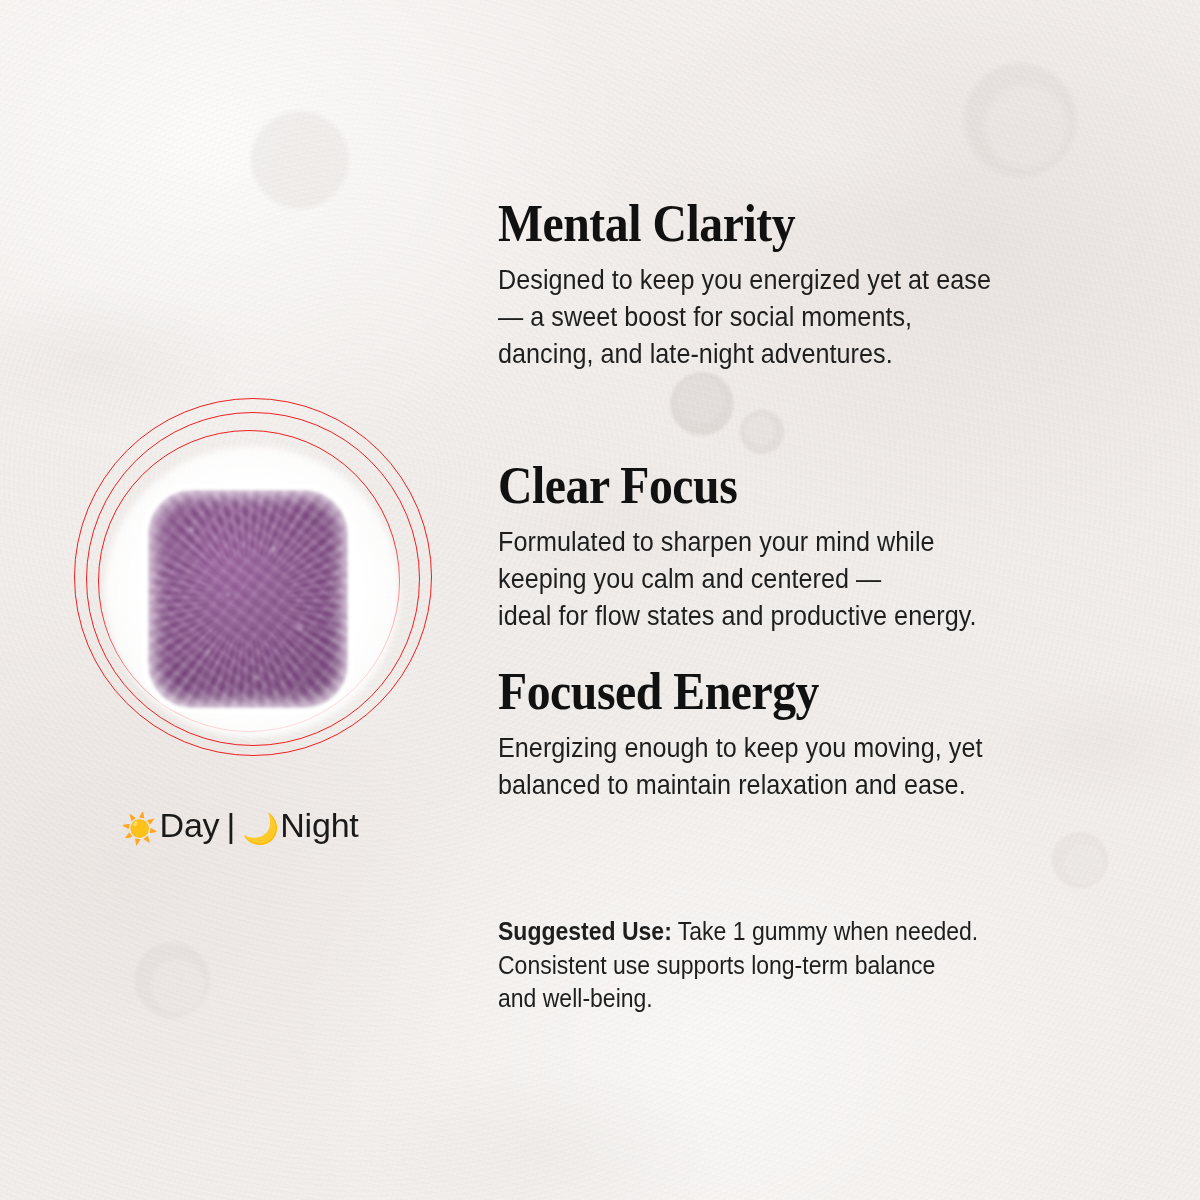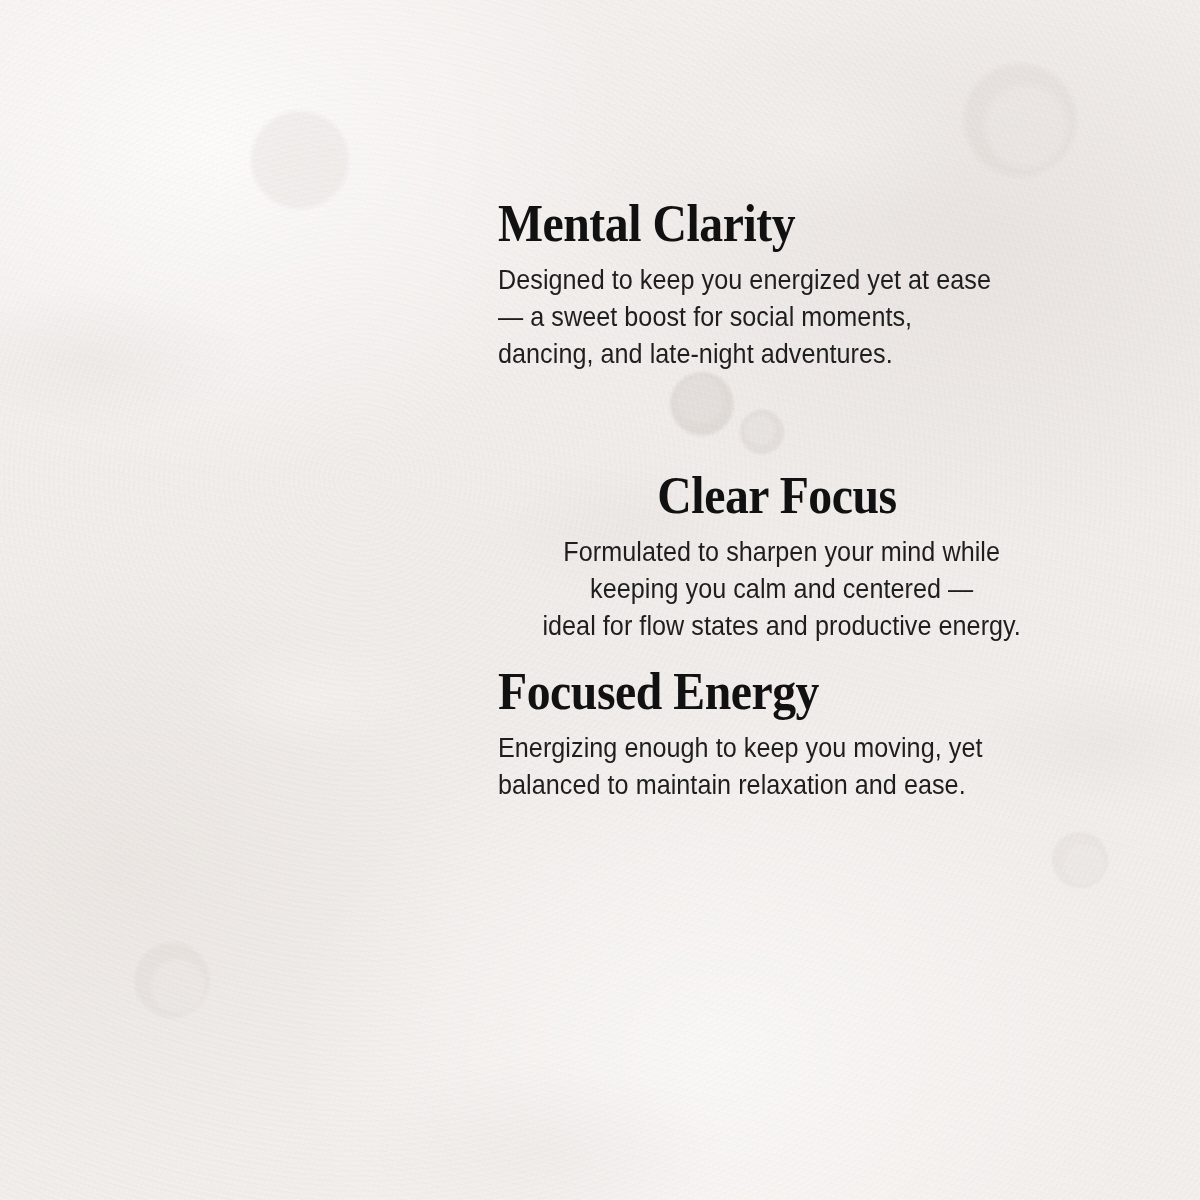--- a/index.html
+++ b/index.html
@@ -192,21 +192,21 @@
   
   .copy {
     position: absolute;
     left: 498px;
     top: 0;
     width: 640px;
     height: 1096px;
   }
   .block { position: absolute; left: 0; width: 620px; }
   .block-1 { top: 196px; }
-  .block-2 { top: 468px; text-align: center; }
+  .block-2 { top: 458px; }
   .block-3 { top: 664px; }
   .block-4 { top: 915px; }
 
   .heading {
     font-family: "Liberation Serif", serif;
     font-weight: 700;
     font-size: 53px;
     line-height: 1.05;
     color: #111111;
     letter-spacing: -0.5px;
@@ -243,20 +243,38 @@
 </head>
 <body>
 
 <div id="page">
 
   <div class="bg-layer bg-base"></div>
   <div class="bg-layer bg-mottle"></div>
   <div class="bg-layer bg-craters"></div>
   <div class="bg-layer bg-grain"></div>
 
+  <div class="product-visual">
+
+    <div class="rings">
+      <div class="ring ring-1"></div>
+      <div class="ring ring-2"></div>
+      <div class="ring ring-3"></div>
+    </div>
+
+    <div class="gummy-wrap">
+      <div class="gummy-glow"></div>
+      <div class="gummy"></div>
+      <div class="gummy-soft-edge"></div>
+    </div>
+
+    <div class="daynight">
+      <span class="ic">☀️</span><span class="lbl">Day</span><span class="sep">|</span><span class="ic">🌙</span><span class="lbl">Night</span>
+    </div>
+  </div>
 
   <div class="copy">
 
     <div class="block block-1">
       <h2 class="heading">Mental Clarity</h2>
       <p class="body-text">
         <span class="ln">Designed to keep you energized yet at ease</span>
         <span class="ln">— a sweet boost for social moments,</span>
         <span class="ln">dancing, and late-night adventures.</span>
       </p>
@@ -272,15 +290,22 @@
     </div>
 
     <div class="block block-3">
       <h2 class="heading">Focused Energy</h2>
       <p class="body-text">
         <span class="ln">Energizing enough to keep you moving, yet</span>
         <span class="ln">balanced to maintain relaxation and ease.</span>
       </p>
     </div>
 
+    <div class="block block-4">
+      <p class="note">
+        <span class="ln"><b>Suggested Use:</b><span> Take 1 gummy when needed.</span></span>
+        <span class="ln">Consistent use supports long-term balance</span>
+        <span class="ln">and well-being.</span>
+      </p>
+    </div>
 
   </div>
 </div>
 
 </body></html>

